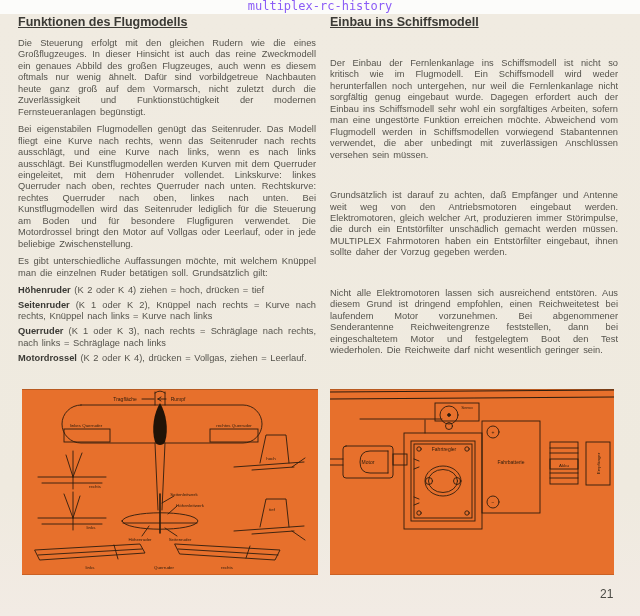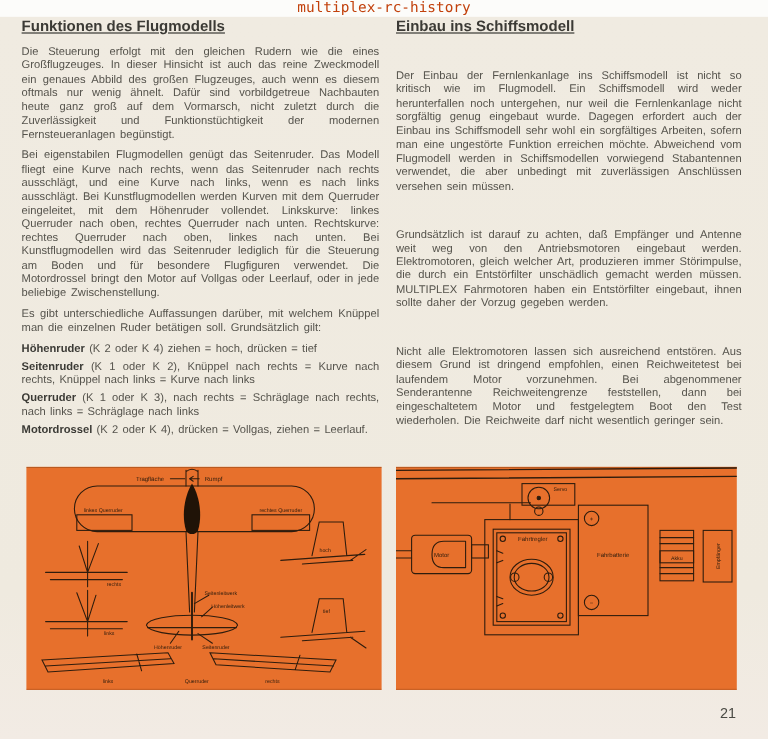--- a/index.html
+++ b/index.html
@@ -1,20 +1,20 @@
 <!DOCTYPE html>
 <html><head>
 <meta charset="utf-8">
 <style>
   html,body{margin:0;padding:0;background:#f0ebe1;}
   .canvas{position:relative;width:640px;height:616px;overflow:hidden;
     background:linear-gradient(180deg,#f7f6f2 0px,#f7f6f2 13px,#f0ebe1 14px,#efeadf 80%,#f2ebe4 100%);
     font-family:"Liberation Sans",sans-serif;}
   .masthead{position:absolute;top:0;left:0;right:0;height:14px;background:#fcfcfa;
-    text-align:center;font-family:"DejaVu Sans Mono",monospace;font-size:12px;line-height:13px;color:#c2410c;}
+    text-align:center;font-family:"DejaVu Sans Mono",monospace;font-size:12px;line-height:13px;color:#8b5cf6;}
   .col{position:absolute;top:15px;}
   .col.left{left:18px;width:298px;}
   .col.right{left:330px;width:288px;}
   h2{font-size:12.5px;margin:0 0 9px 0;color:#3b3a35;font-weight:bold;text-decoration:underline;}
   .col p{margin:0 0 6px 0;font-size:9.3px;line-height:11.45px;color:#55534c;
     text-align:justify;word-spacing:1.4px;}
   .col.right p{margin-bottom:12px;margin-top:29px;}
   .gloss{font-size:9.3px;line-height:11.4px;color:#55534c;text-align:justify;word-spacing:1px;margin:0 0 3.5px 0;}
   .gloss b{color:#3b3a35;}
   .panel{position:absolute;top:389px;height:186px;background:#e7702c;
@@ -32,21 +32,21 @@
 <div class="canvas">
 
   <div class="masthead">
     <span>multiplex-rc-history</span>
   </div>
 
   <div class="col left">
     <h2>Funktionen des Flugmodells</h2>
     <p>Die Steuerung erfolgt mit den gleichen Rudern wie die eines Großflugzeuges. In dieser Hinsicht ist auch das reine Zweckmodell ein genaues Abbild des großen Flugzeuges, auch wenn es diesem oftmals nur wenig ähnelt. Dafür sind vorbildgetreue Nachbauten heute ganz groß auf dem Vormarsch, nicht zuletzt durch die Zuverlässigkeit und Funktionstüchtigkeit der modernen Fernsteueranlagen begünstigt.</p>
     <p>Bei eigenstabilen Flugmodellen genügt das Seitenruder. Das Modell fliegt eine Kurve nach rechts, wenn das Seitenruder nach rechts ausschlägt, und eine Kurve nach links, wenn es nach links ausschlägt. Bei Kunstflugmodellen werden Kurven mit dem Querruder eingeleitet, mit dem Höhenruder vollendet. Linkskurve: linkes Querruder nach oben, rechtes Querruder nach unten. Rechtskurve: rechtes Querruder nach oben, linkes nach unten. Bei Kunstflugmodellen wird das Seitenruder lediglich für die Steuerung am Boden und für besondere Flugfiguren verwendet. Die Motordrossel bringt den Motor auf Vollgas oder Leerlauf, oder in jede beliebige Zwischenstellung.</p>
-    <p>Es gibt unterschiedliche Auffassungen darüber, mit welchem Knüppel man die einzelnen Ruder betätigen soll. Grundsätzlich gilt:</p>
+    <p>Es gibt unterschiedliche Auffassungen möchte, mit welchem Knüppel man die einzelnen Ruder betätigen soll. Grundsätzlich gilt:</p>
     <div class="gloss">
       <b>Höhenruder</b>
       <span>(K 2 oder K 4) ziehen = hoch, drücken = tief</span>
     </div>
     <div class="gloss">
       <b>Seitenruder</b>
       <span>(K 1 oder K 2), Knüppel nach rechts = Kurve nach rechts, Knüppel nach links = Kurve nach links</span>
     </div>
     <div class="gloss">
       <b>Querruder</b>

